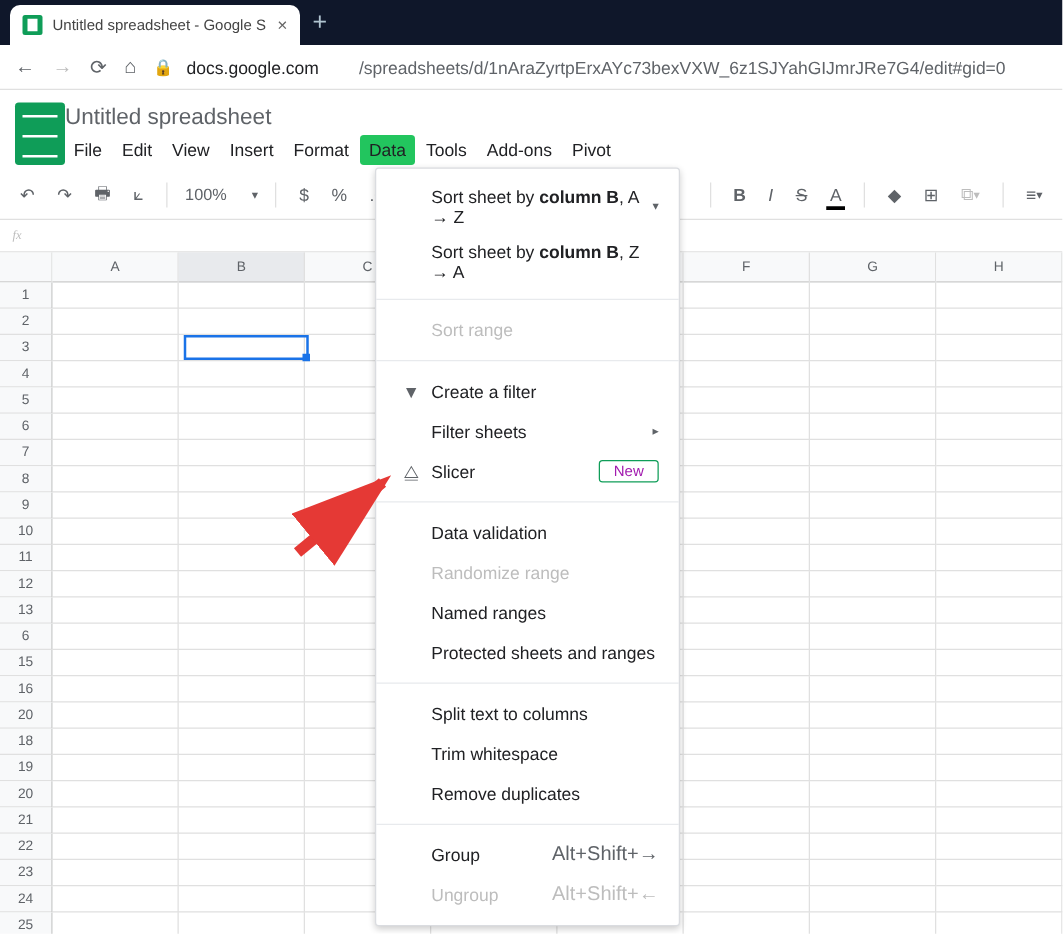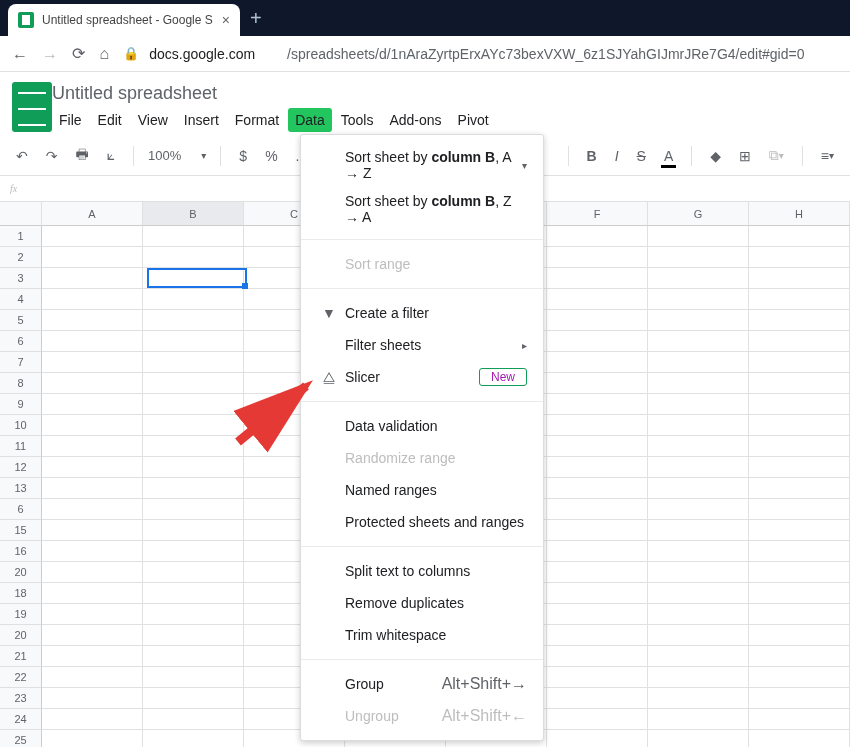--- a/index.html
+++ b/index.html
@@ -492,25 +492,25 @@
     <span class="dd-icon"></span>
       <span class="dd-label">Protected sheets and ranges</span>
   </div>
   <div class="dd-sep"></div>
   <div class="dd-item">
     <span class="dd-icon"></span>
       <span class="dd-label">Split text to columns</span>
   </div>
   <div class="dd-item">
     <span class="dd-icon"></span>
+      <span class="dd-label">Trim whitespace</span>
+  </div>
+  <div class="dd-item">
+    <span class="dd-icon"></span>
       <span class="dd-label">Remove duplicates</span>
-  </div>
-  <div class="dd-item">
-    <span class="dd-icon"></span>
-      <span class="dd-label">Trim whitespace</span>
   </div>
   <div class="dd-sep"></div>
   <div class="dd-item">
     <span class="dd-icon"></span>
       <span class="dd-label">Group</span>
     <span class="dd-shortcut">Alt+Shift+→</span>
   </div>
   <div class="dd-item disabled">
     <span class="dd-icon"></span>
       <span class="dd-label">Ungroup</span>

